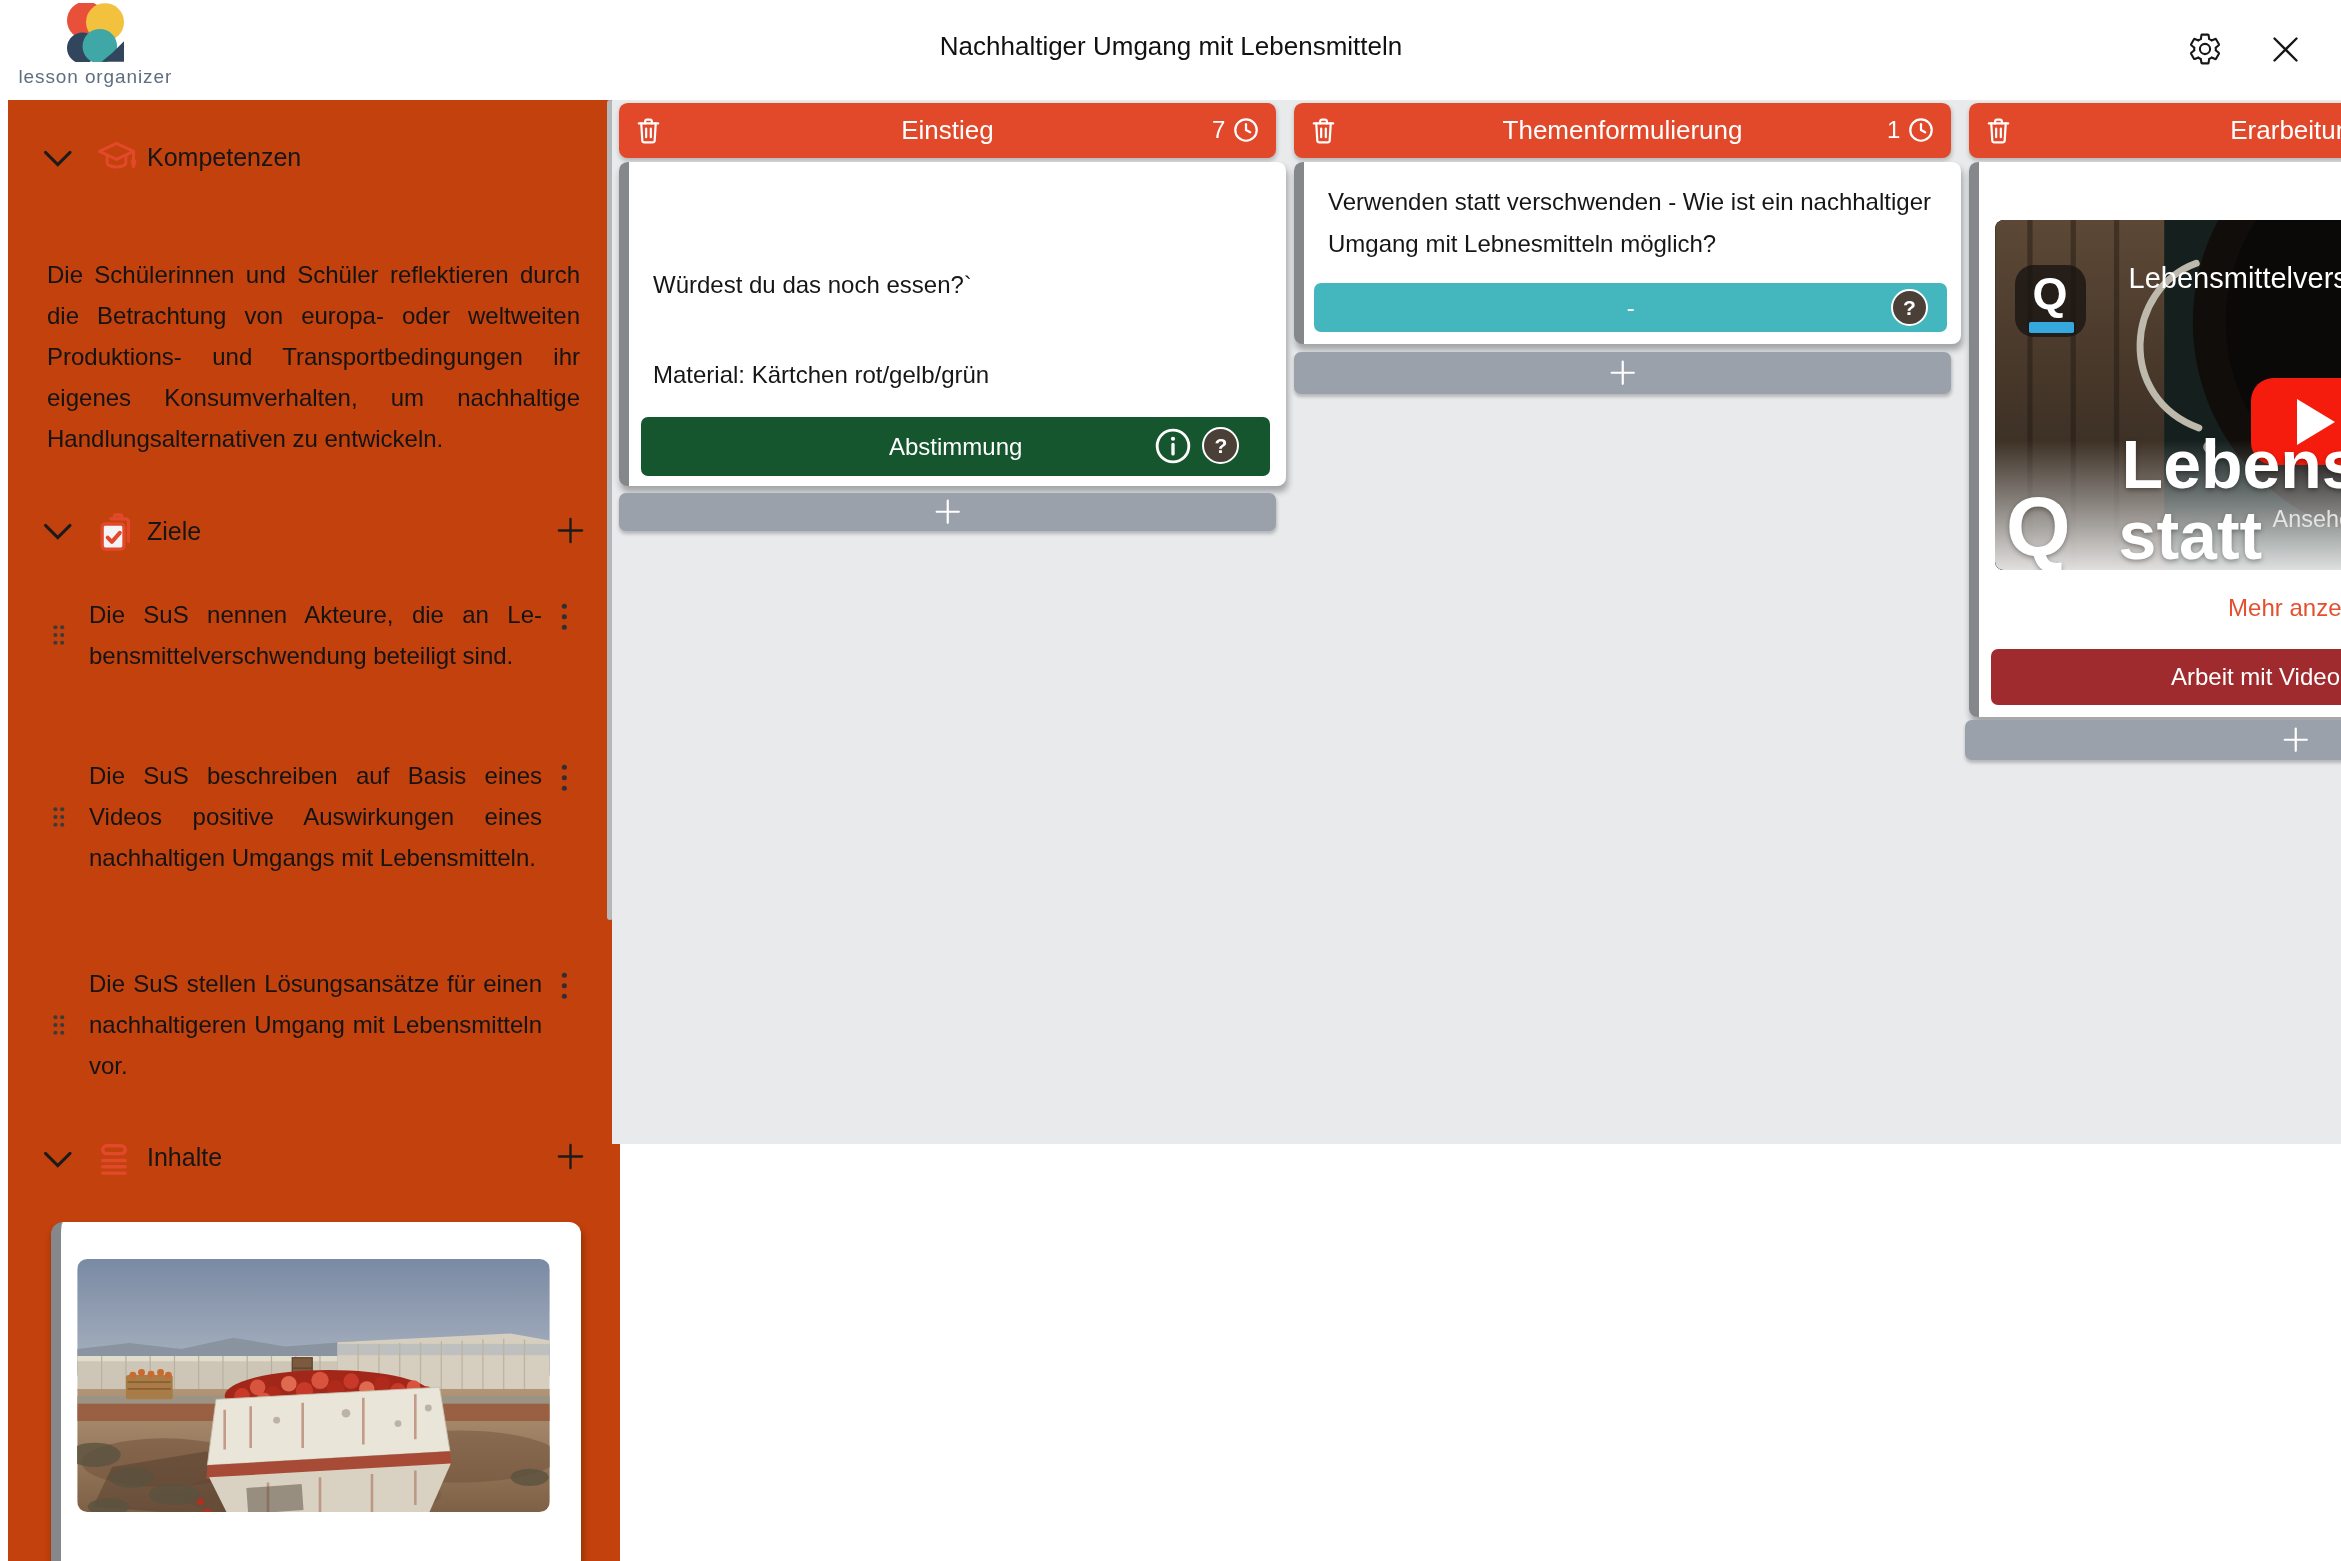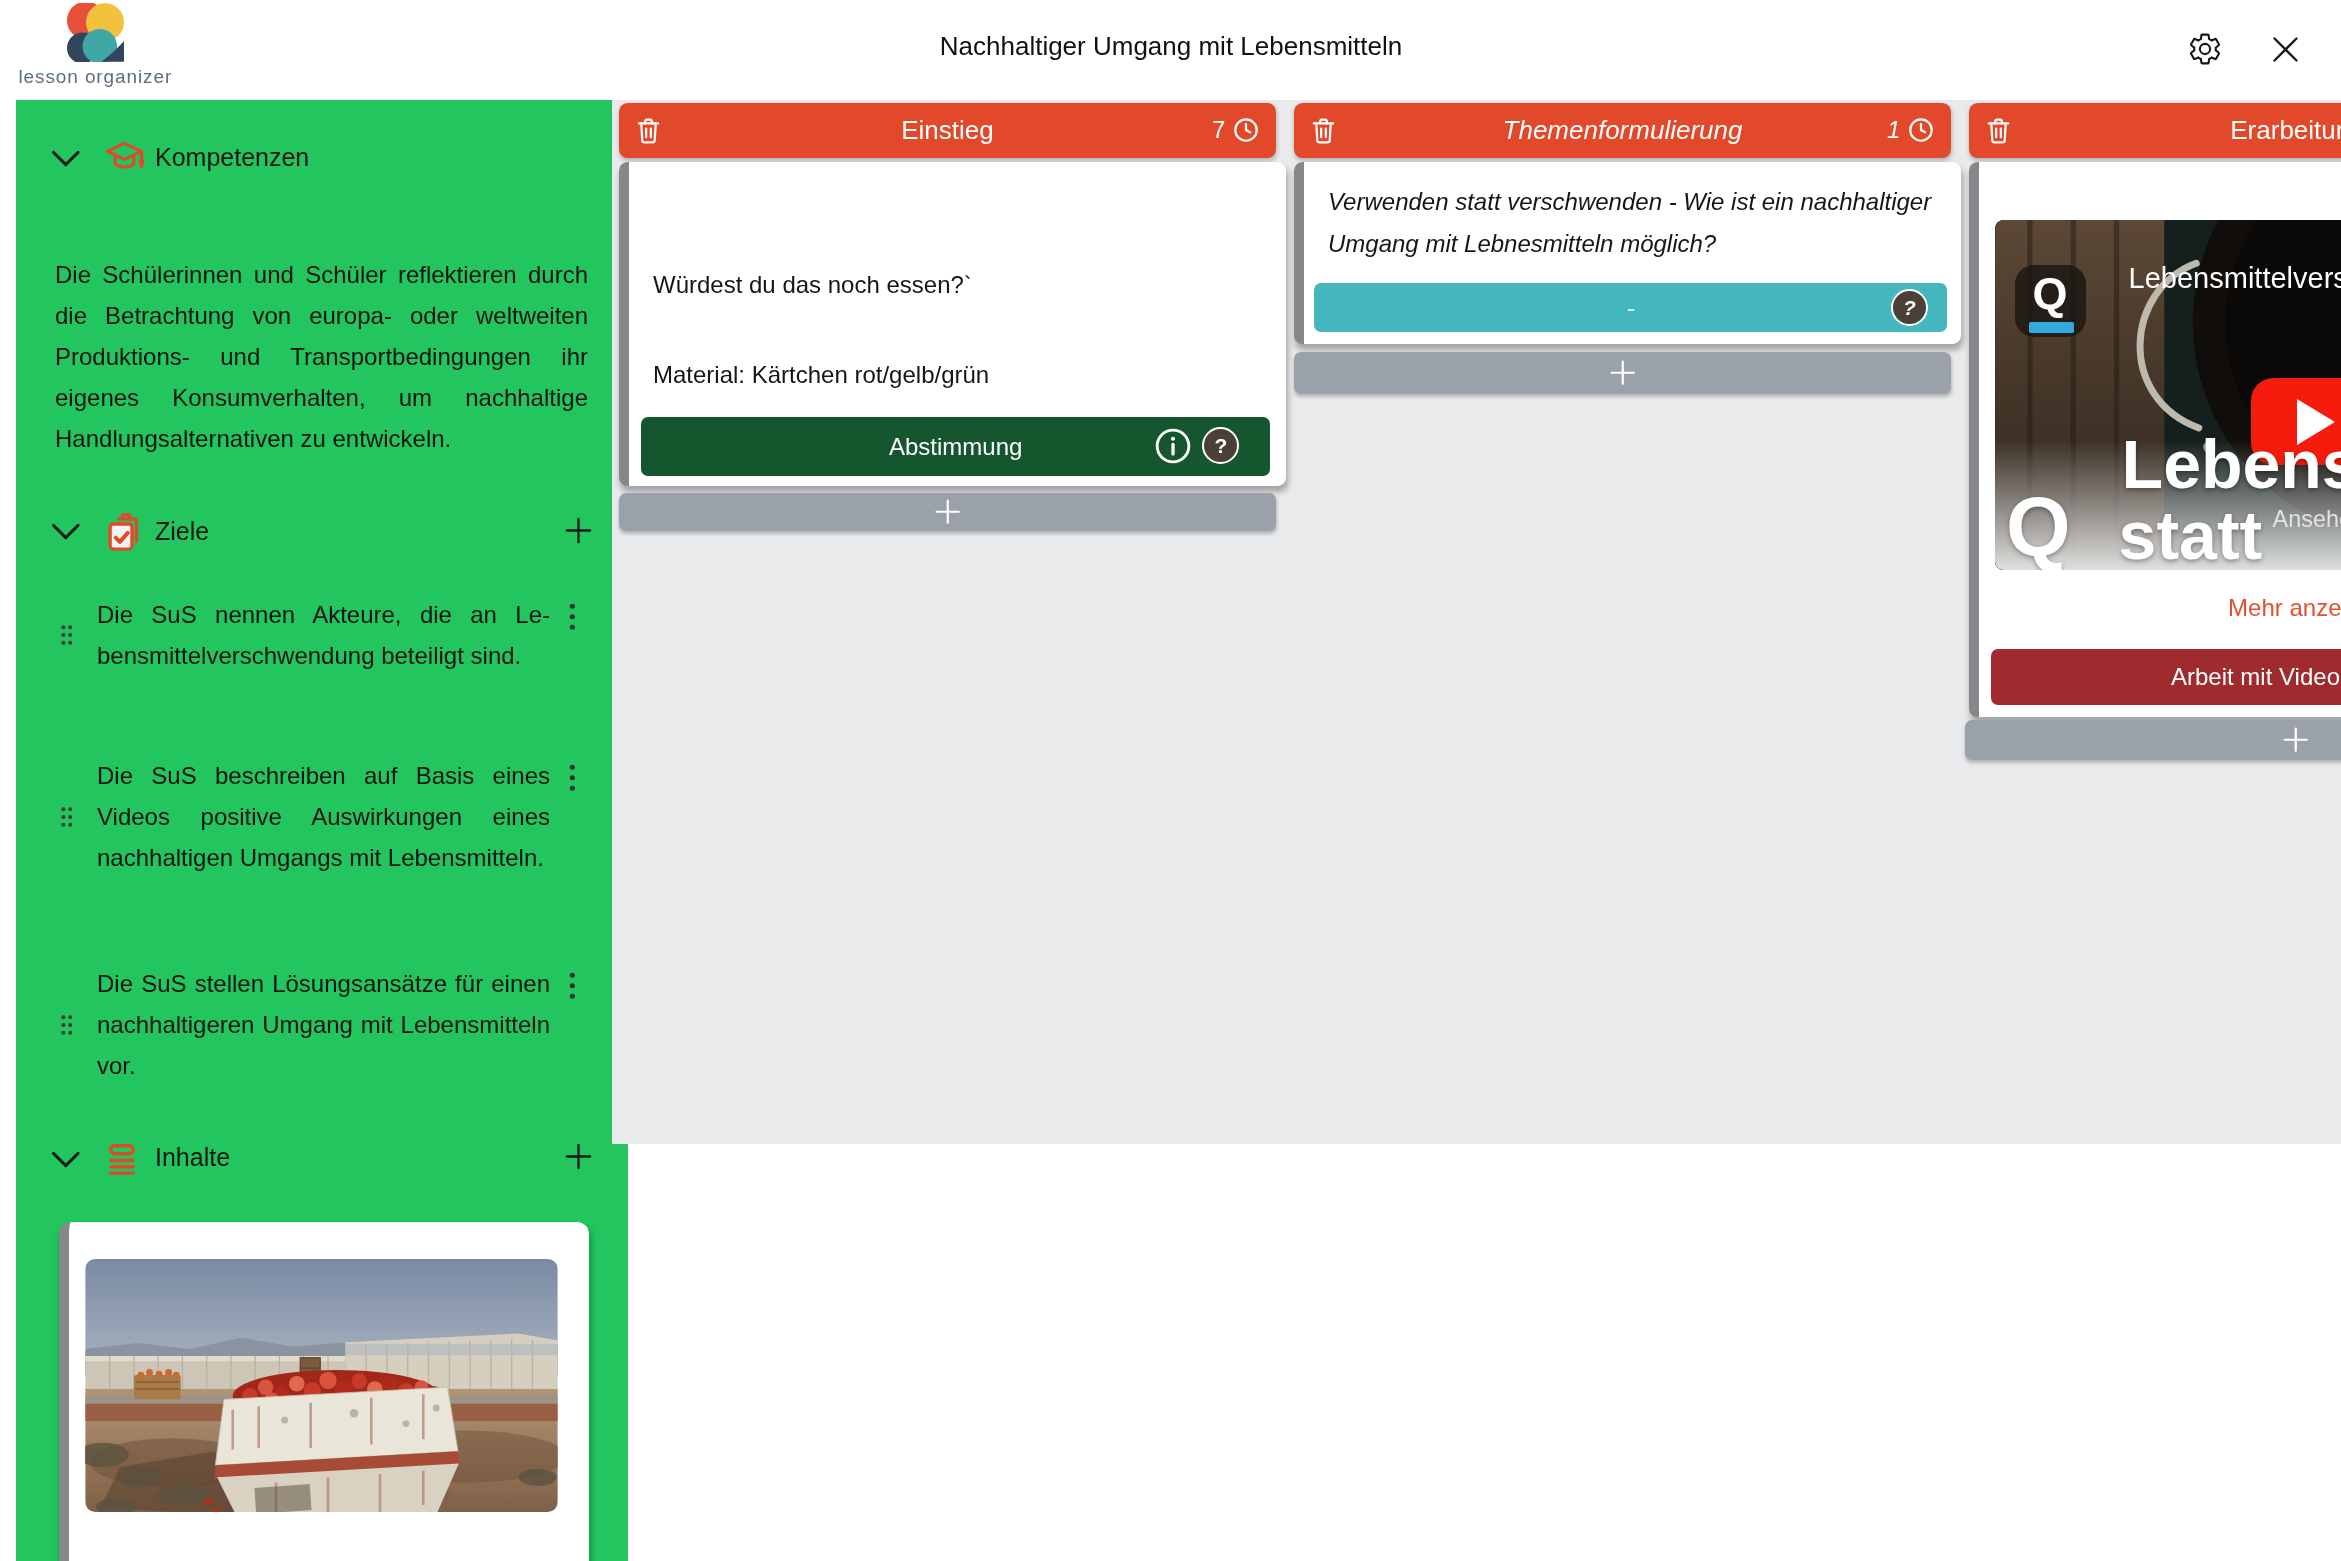--- a/index.html
+++ b/index.html
@@ -10,21 +10,21 @@
 
   
   .topbar{position:absolute;left:0;top:0;width:2342px;height:100px;background:#ffffff;z-index:5;}
   .brand{position:absolute;left:17.3px;top:1.7px;width:156px;cursor:pointer;text-align:center;}
   .brand .mark{margin:1.7px auto 0;}
   .brand .name{font-size:19px;letter-spacing:0.9px;color:#5e6e81;font-weight:400;margin-top:3.5px;}
   .lesson-title{position:absolute;left:0;top:31px;width:2342px;text-align:center;font-size:26px;font-weight:500;color:#111;}
   .iconbtn{position:absolute;top:28px;width:42px;height:42px;display:flex;align-items:center;justify-content:center;cursor:pointer;background:none;border:none;padding:0;}
 
   
-  .sidebar{position:absolute;left:16px;top:100px;width:612px;height:1462px;background:#22c55e;overflow:hidden;}
+  .sidebar{position:absolute;left:8px;top:100px;width:612px;height:1462px;background:#c2410c;overflow:hidden;}
   .secrow-label{font-size:25px;font-weight:500;color:#161616;}
   .chev{position:absolute;cursor:pointer;}
   .secicon{position:absolute;}
   .plusbtn{position:absolute;width:35px;height:35px;display:flex;align-items:center;justify-content:center;cursor:pointer;background:none;border:none;padding:0;}
   .komp-text{position:absolute;left:39px;top:130px;width:533px;font-size:24px;line-height:41px;text-align:justify;color:#141414;}
   .goal{position:absolute;left:24px;width:559px;cursor:grab;}
   .goal-text{margin:0 49px 0 57px;font-size:24px;line-height:41px;text-align:justify;color:#141414;}
   .grip{position:absolute;left:19px;top:50%;transform:translateY(-50%);cursor:grab;}
   .kebab{position:absolute;right:12px;top:3.5px;width:29.5px;height:38px;display:flex;align-items:center;justify-content:center;cursor:pointer;background:none;border:none;}
   .content-card{position:absolute;left:43px;top:1122px;width:520px;height:364px;background:#fff;border-radius:12px;border-left:10.4px solid #85878a;box-shadow:1.7px 5.2px 7px rgba(0,0,0,.28);cursor:pointer;}
@@ -333,21 +333,21 @@
         </div>
       </div>
 
       <div class="plusbar" style="left:0;width:657px;top:393px;">
         <svg width="29.5" height="29.5" viewBox="0 0 24 24" stroke="#fff" stroke-width="1.8" stroke-linecap="round">
             <path d="M12 3v18 M3 12h18"></path>
           </svg>
       </div>
     </section>
 
-    <section class="column" style="left:682px;font-style:italic;">
+    <section class="column" style="left:682px;">
       <div class="colheader">
         <button class="trashbtn">
           <svg width="31" height="33" viewBox="0 0 24 24" fill="none" stroke="#fff" stroke-width="1.7" stroke-linecap="round" stroke-linejoin="round">
             <path d="M4.5 6.5h15"></path>
               <path d="M9.4 6.5V4.9a1.3 1.3 0 0 1 1.3-1.3h2.6a1.3 1.3 0 0 1 1.3 1.3v1.6"></path>
               <path d="M6.4 6.5l.8 13.3a1.6 1.6 0 0 0 1.6 1.4h6.4a1.6 1.6 0 0 0 1.6-1.4l.8-13.3"></path>
               <path d="M10.2 10.6v6.6"></path>
               <path d="M13.8 10.6v6.6"></path>
           </svg>
         </button>

